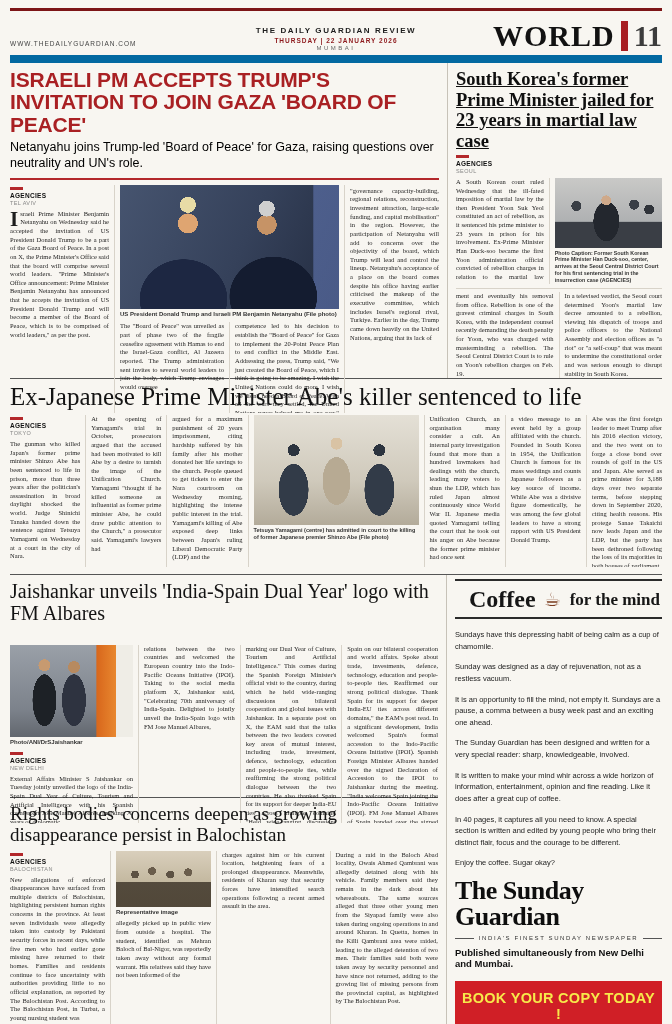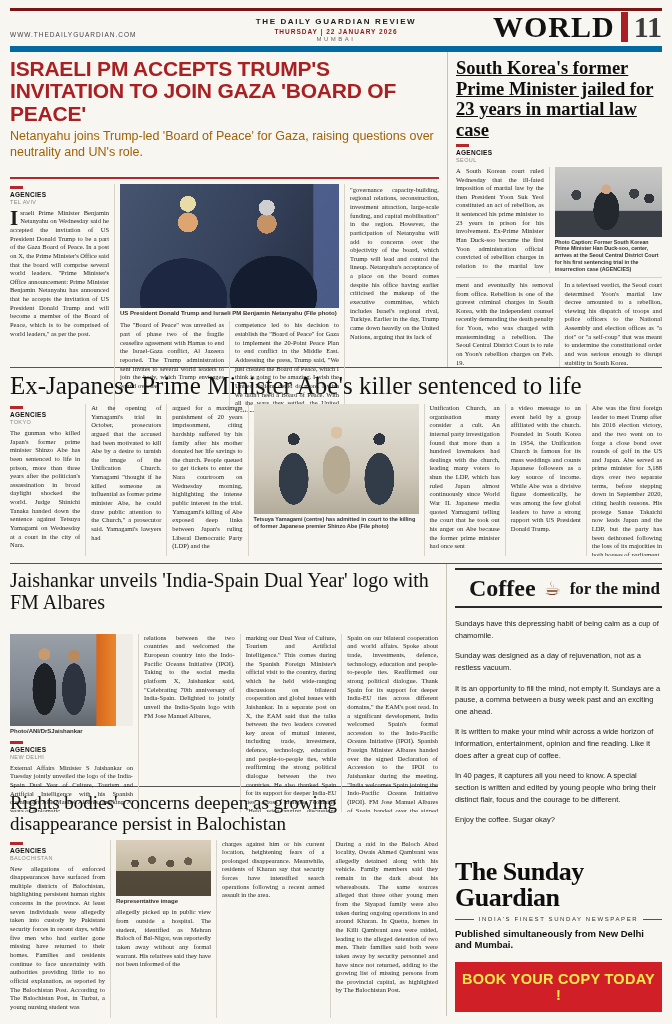--- a/index.html
+++ b/index.html
@@ -1,21 +1,21 @@
 <!DOCTYPE html>
 <html><head>
 <meta charset="utf-8">
 <style>
   html,body{margin:0;padding:0;}
   body{width:672px;height:1024px;background:#e8e5df;font-family:"Liberation Serif",serif;}
   *{box-sizing:border-box;}
   .page{width:672px;height:1024px;background:#f8f6f1;padding:8px 10px 6px;overflow:hidden;}
 
   
-  .masthead{border-top:3px solid #7d1517;border-bottom:6px solid #0369a1;padding:1px 0 4px;display:grid;grid-template-columns:1fr auto 1fr;align-items:end;}
+  .masthead{border-top:3px solid #7d1517;border-bottom:8px solid #0369a1;padding:10px 0 4px;display:grid;grid-template-columns:1fr auto 1fr;align-items:end;}
   .mh-left{font:400 6.5px "Liberation Sans",sans-serif;letter-spacing:1px;color:#444;padding-bottom:4px;}
   .mh-center{text-align:center;}
   .mh-paper{font:700 8px "Liberation Sans",sans-serif;letter-spacing:1.6px;color:#1d1d1d;}
   .mh-date{font:700 6.5px "Liberation Sans",sans-serif;letter-spacing:1px;color:#8d191c;margin-top:2px;}
   .mh-city{font:400 6px "Liberation Sans",sans-serif;letter-spacing:2.5px;color:#666;margin-top:1px;}
   .mh-right{display:flex;justify-content:flex-end;align-items:center;gap:6px;}
   .mh-section{font:700 30px/1 "Liberation Serif",serif;letter-spacing:1px;color:#121212;}
   .mh-bar{width:7px;height:30px;background:#a81e22;display:inline-block;}
   .mh-page{font:700 30px/1 "Liberation Serif",serif;color:#3c3c3c;}
 
@@ -31,21 +31,21 @@
   .byline .red{display:block;width:13px;height:3px;background:#b3282b;margin-bottom:2px;}
   .byline .agency{font-size:6.5px;font-weight:700;letter-spacing:.3px;color:#111;}
   .byline .city{font-size:5.5px;color:#878787;letter-spacing:.4px;margin-top:1px;}
   .photo{background:#999;width:100%;}
 
   
   .sec1{display:flex;height:316px;border-bottom:1px solid #555;}
   .lead{width:438px;padding:6px 8px 4px 0;border-right:1px solid #c7c2b8;}
   .korea{flex:1;padding:6px 0 4px 8px;overflow:hidden;}
   .h-lead{margin:0 0 4px;font:700 21px/1.07 "Liberation Sans",sans-serif;color:#a92023;letter-spacing:-.2px;}
-  .subhead{font:400 12.5px/1.25 "Liberation Sans",sans-serif;color:#a16207;padding-bottom:16px;border-bottom:2px solid #b3282b;margin-bottom:5px;}
+  .subhead{font:400 12.5px/1.25 "Liberation Sans",sans-serif;color:#000000;padding-bottom:6px;border-bottom:2px solid #b3282b;margin-bottom:5px;}
   .lead-cols{height:228px;}
   .lead-c1{width:104px;}
   .lead-mid{width:230px;display:flex;flex-direction:column;}
   .lead-c4{flex:1;padding-top:2px;}
   .photo-trump{height:124px;background:
     radial-gradient(circle 8px at 31% 16%,#e8dca6 99%,rgba(0,0,0,0)),
     radial-gradient(circle 10px at 31% 31%,#dfa571 99%,rgba(0,0,0,0)),
     radial-gradient(circle 8px at 67% 19%,#cfcfcf 99%,rgba(0,0,0,0)),
     radial-gradient(circle 10px at 67% 32%,#c69366 99%,rgba(0,0,0,0)),
     radial-gradient(ellipse 44px 40px at 29% 92%,#1d2742 99%,rgba(0,0,0,0)),
@@ -271,20 +271,21 @@
     <div class="lower-right">
       <div class="coffee">
         <div class="coffee-title">
           <span class="coffee-word">Coffee</span>
           <span class="cup">☕</span>
           <span class="coffee-rest">for the mind</span>
         </div>
         <p>Sundays have this depressing habit of being calm as a cup of chamomile.</p>
         <p>Sunday was designed as a day of rejuvenation, not as a restless vacuum.</p>
         <p>It is an opportunity to fill the mind, not empty it. Sundays are a pause, a comma between a busy week past and an exciting one ahead.</p>
+        <p>The Sunday Guardian has been designed and written for a very special reader: sharp, knowledgeable, involved.</p>
         <p>It is written to make your mind whir across a wide horizon of information, entertainment, opinion and fine reading. Like it does after a great cup of coffee.</p>
         <p>In 40 pages, it captures all you need to know. A special section is written and edited by young people who bring their distinct flair, focus and the courage to be different.</p>
         <p>Enjoy the coffee. Sugar okay?</p>
       </div>
       <div class="sg">
         <div class="sg-name">The Sunday Guardian</div>
         <div class="sg-tag-row">
           <span class="line"></span>
           <span class="sg-tag">INDIA'S FINEST SUNDAY NEWSPAPER</span>
           <span class="line"></span>

